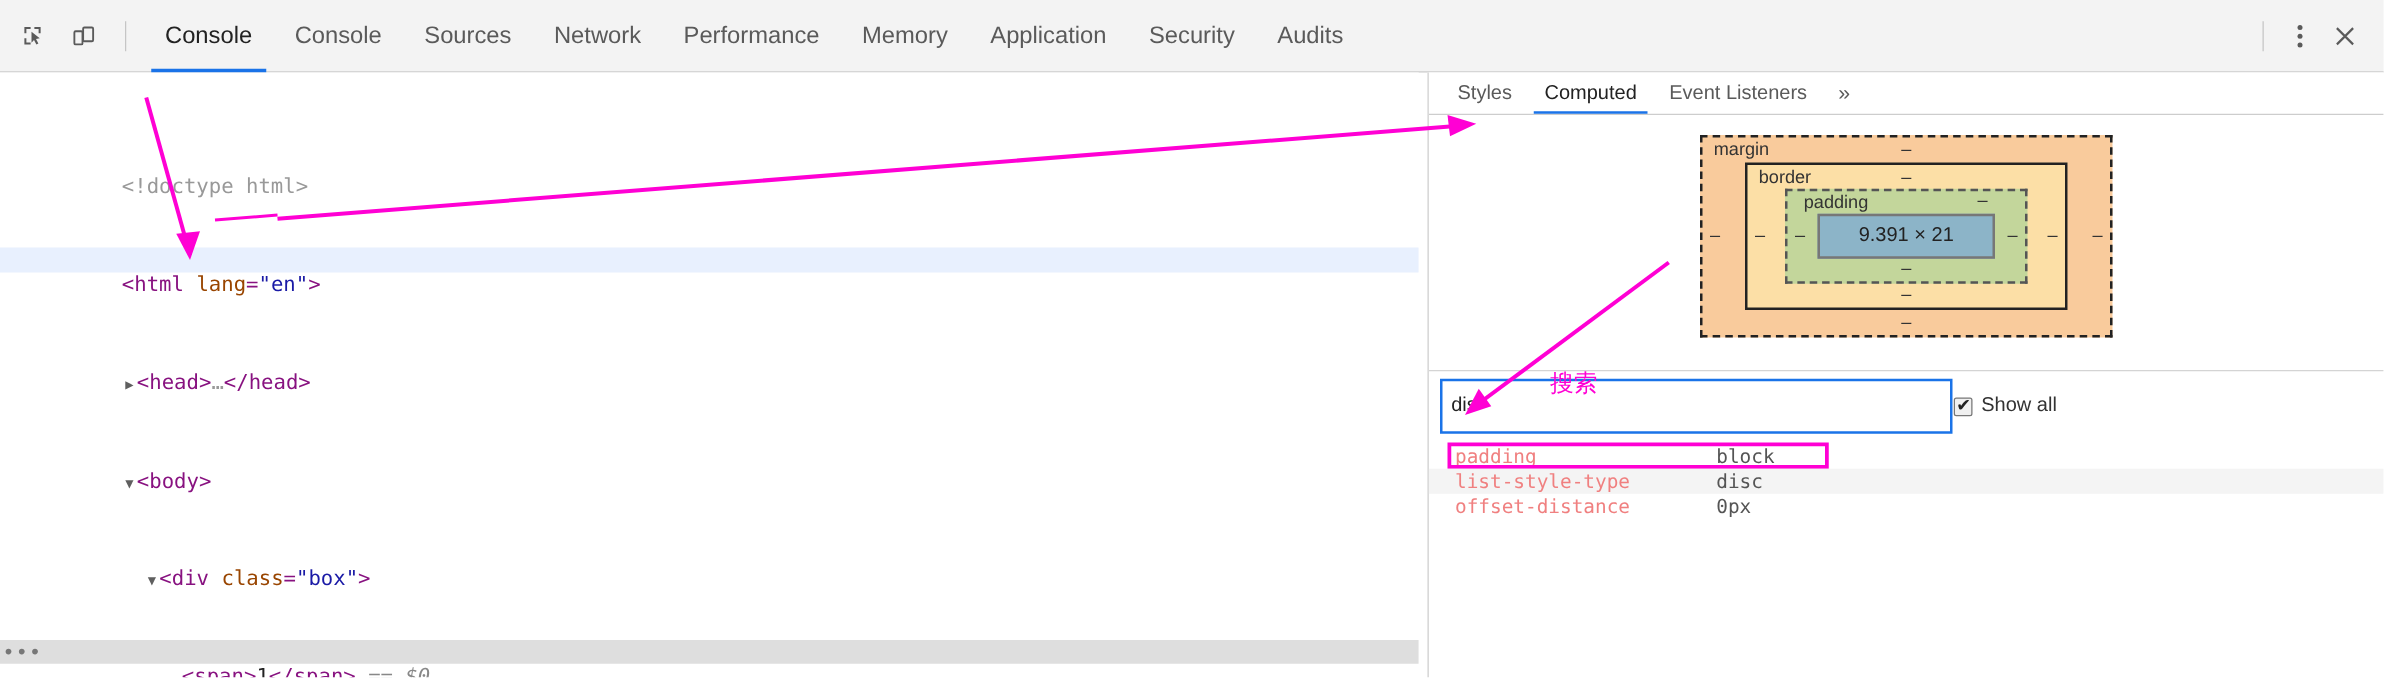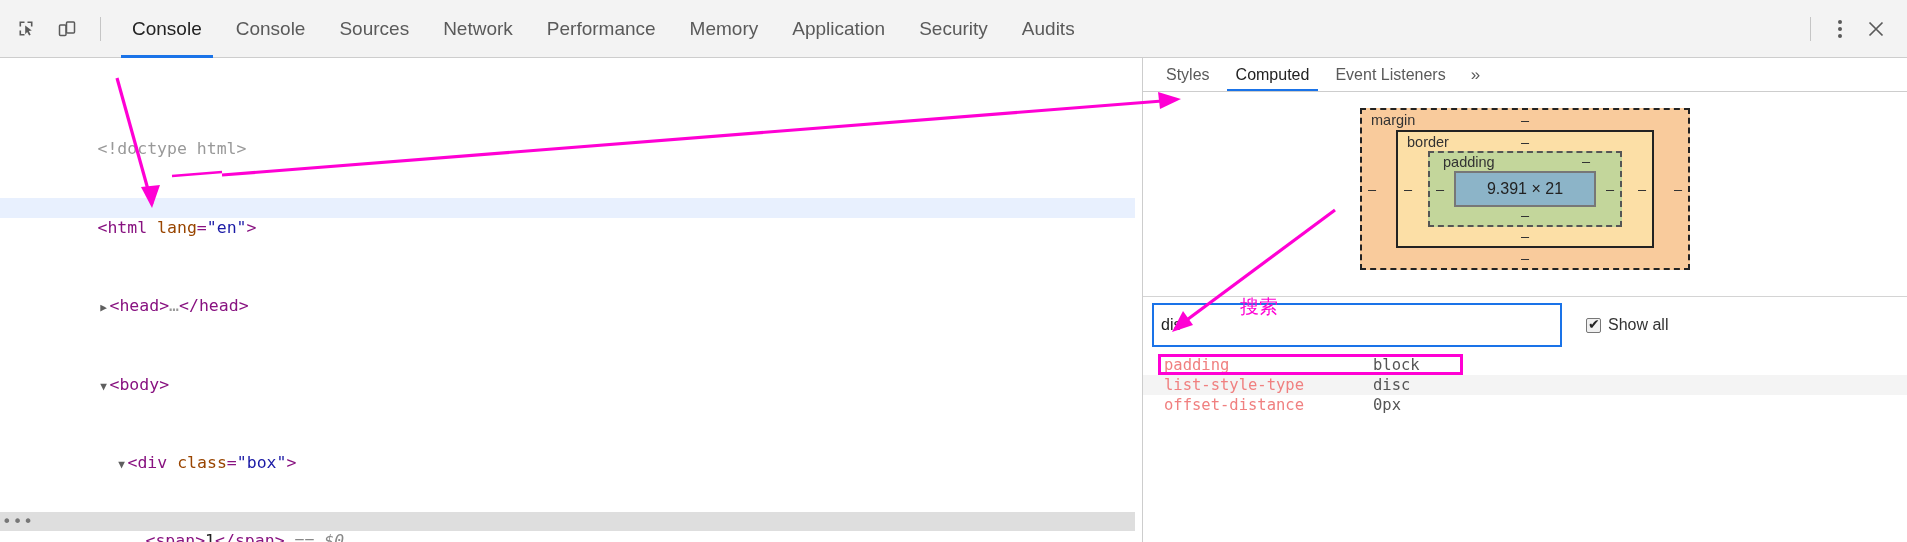--- a/index.html
+++ b/index.html
@@ -251,21 +251,21 @@
     font-size: 16px;
     font-family: "Liberation Sans", sans-serif;
     color: #222;
     padding: 0 7px;
     outline: none;
   }
   .cs-showall {
     display: flex;
     align-items: center;
     gap: 7px;
-    margin-left: 24px;
+    margin-left: 1px;
     font-size: 16px;
     color: #333;
     cursor: pointer;
     white-space: nowrap;
   }
   .cbx {
     width: 15px; height: 15px;
     border: 1px solid #777;
     background: #f0f0f0;
     position: relative;

